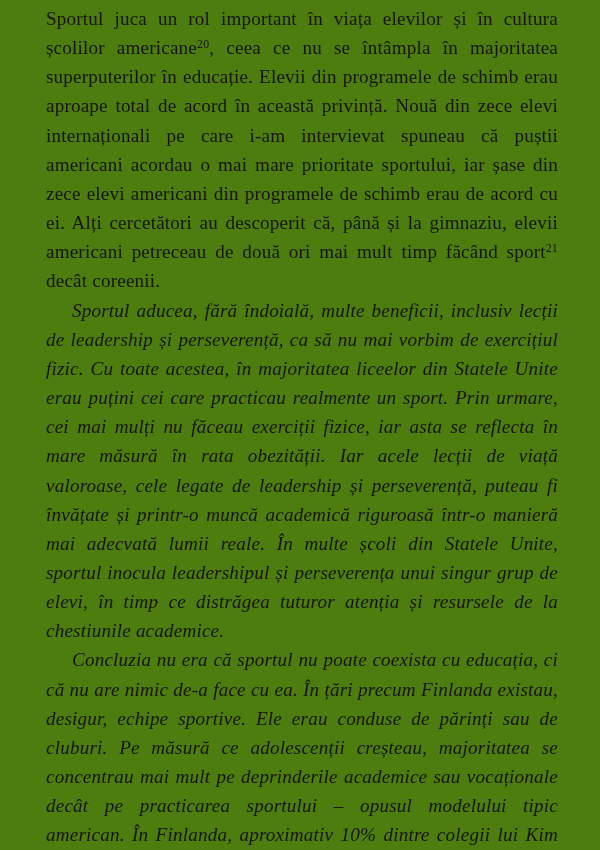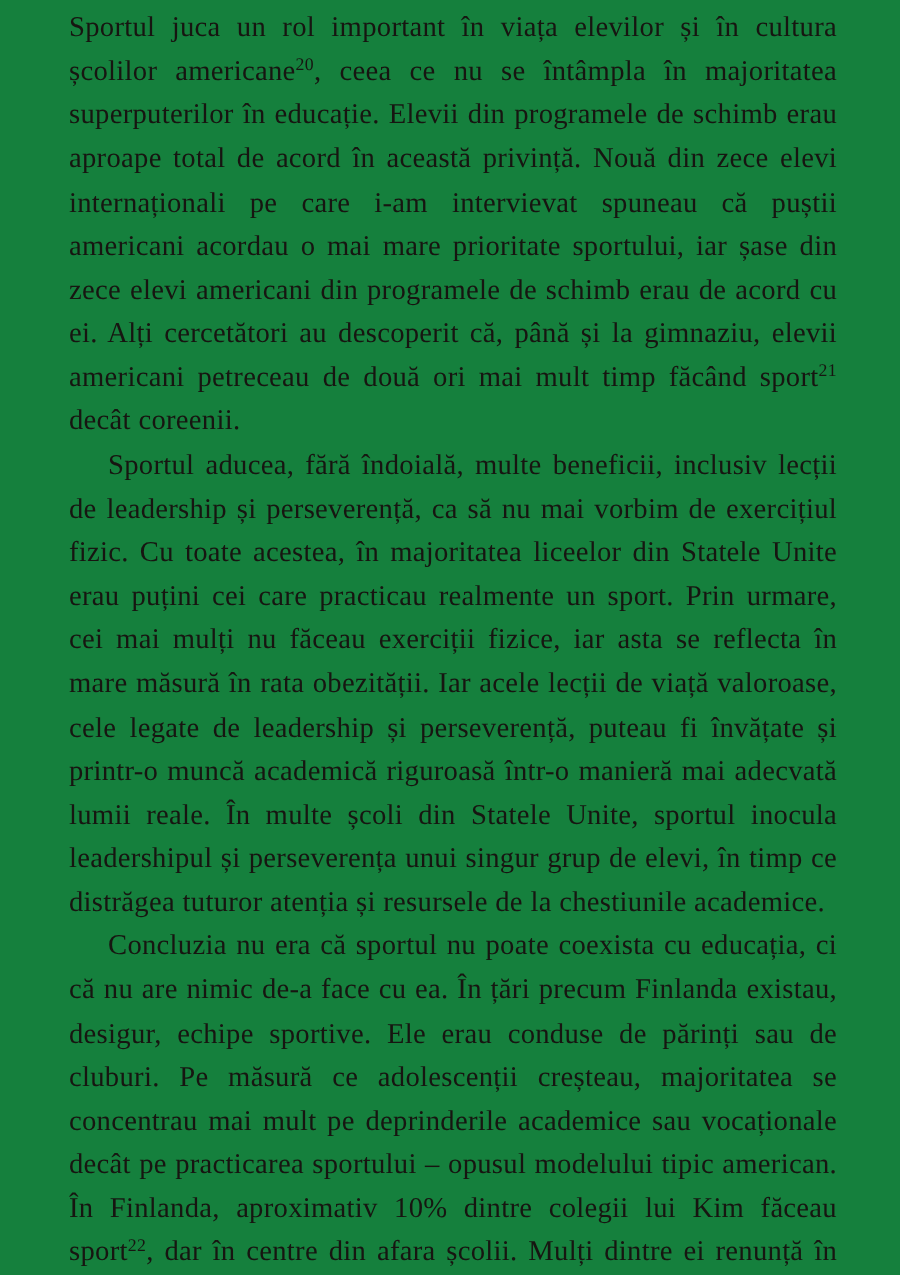--- a/index.html
+++ b/index.html
@@ -37,33 +37,34 @@
     line-height: 29.15px;
     color: #171511;
     letter-spacing: 0.01em;
     word-spacing: 0.005em;
     hyphens: manual;
     -webkit-hyphens: manual;
   }
 
   .para + .para {
     text-indent: 26px;
+    font-style: italic;
   }
 
   sup.fn {
     font-size: 0.62em;
     vertical-align: 0.52em;
     line-height: 0;
     letter-spacing: 0.02em;
   }
 </style>
 </head>
 <body style="background: rgb(251, 250, 247);">
 
-<div id="page" style="background: #15803d; color: rgb(23, 21, 17);">
+<div id="page" style="background: #4d7c0f; color: rgb(23, 21, 17);">
   <div id="text-column">
 
     <p class="para"><span>Sportul juca un rol important în viața elevilor și în cultura școlilor americane</span><sup class="fn">20</sup><span>, ceea ce nu se întâmpla în majoritatea superputerilor în educație. Elevii din programele de schimb erau aproape total de acord în această privință. Nouă din zece elevi internaționali pe care i-am intervievat spuneau că puștii americani acordau o mai mare prioritate sportului, iar șase din zece elevi americani din programele de schimb erau de acord cu ei. Alți cercetători au descoperit că, până și la gimnaziu, elevii americani petreceau de două ori mai mult timp făcând sport</span><sup class="fn">21</sup><span> decât coreenii.</span></p>
 
     <p class="para"><span>Sportul aducea, fără îndoială, multe beneficii, inclusiv lecții de leadership și perseverență, ca să nu mai vorbim de exercițiul fizic. Cu toate acestea, în majoritatea liceelor din Statele Unite erau puțini cei care practicau realmente un sport. Prin urmare, cei mai mulți nu făceau exerciții fizice, iar asta se reflecta în mare măsură în rata obezității. Iar acele lecții de viață valoroase, cele legate de leadership și perseverență, puteau fi învățate și printr-o muncă academică riguroasă într-o manieră mai adecvată lumii reale. În multe școli din Statele Unite, sportul inocula leadershipul și perseverența unui singur grup de elevi, în timp ce distrăgea tuturor atenția și resursele de la chestiunile academice.</span></p>
 
     <p class="para"><span>Concluzia nu era că sportul nu poate coexista cu educația, ci că nu are nimic de-a face cu ea. În țări precum Finlanda existau, desigur, echipe sportive. Ele erau conduse de părinți sau de cluburi. Pe măsură ce adolescenții creșteau, majoritatea se concentrau mai mult pe deprinderile academice sau vocaționale decât pe practicarea sportului – opusul modelului tipic american. În Finlanda, aproximativ 10% dintre colegii lui Kim făceau sport</span><sup class="fn">22</sup><span>, dar în centre din afara școlii. Mulți dintre ei renunță în ultimul an, astfel încât să aibă timp să studieze pentru examenul de absolvire. Când am întrebat-o</span></p>
 
   </div>
 </div>

